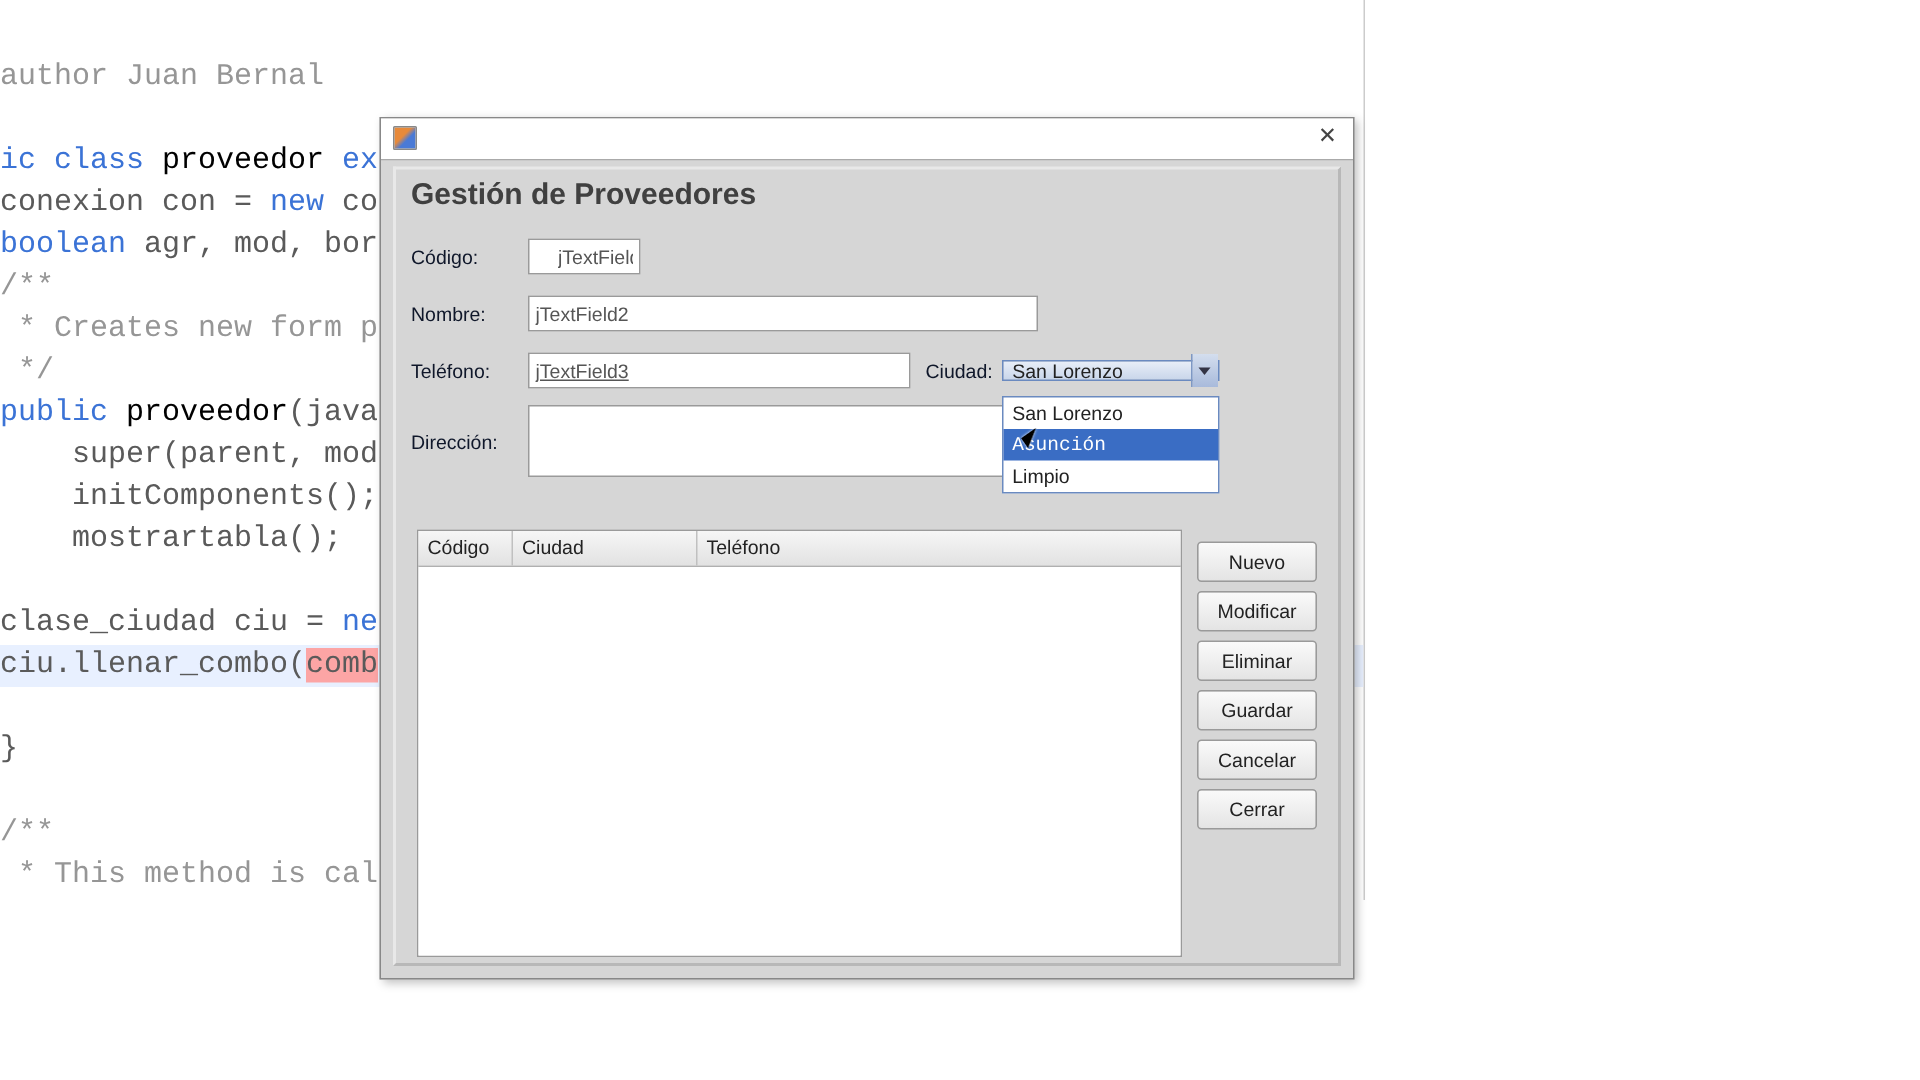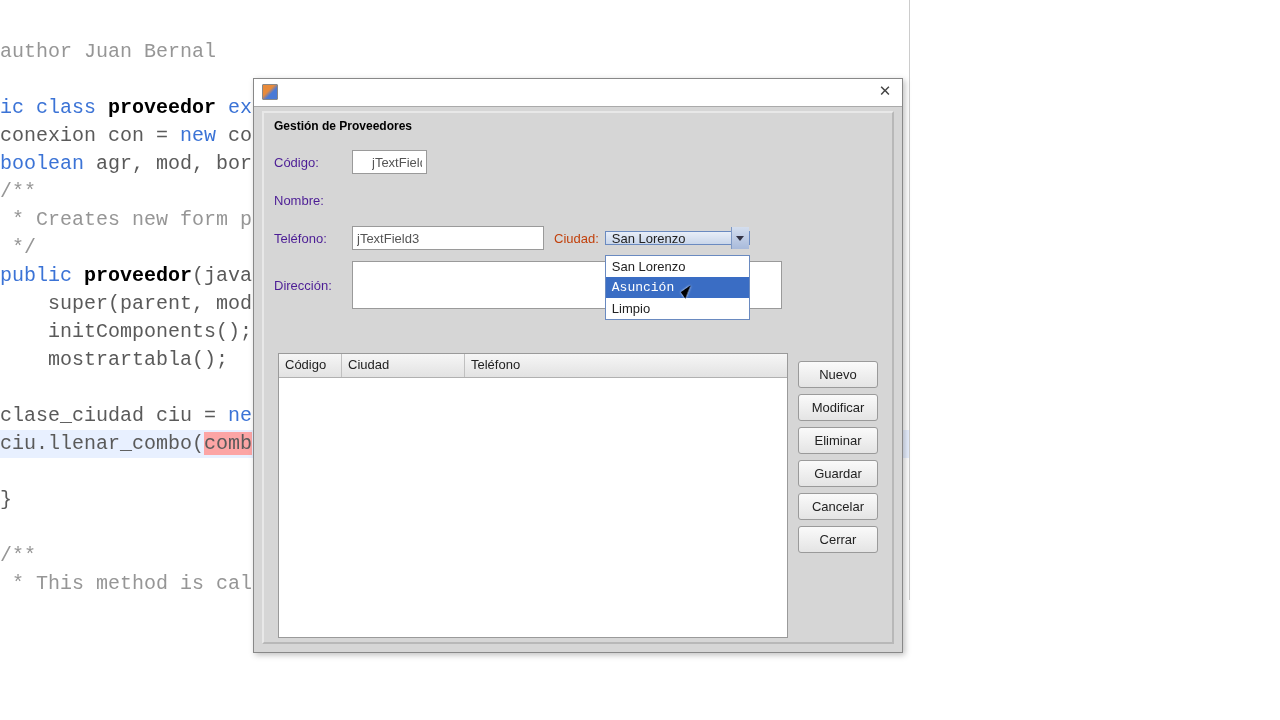--- a/index.html
+++ b/index.html
@@ -20,21 +20,21 @@
   font-family: "Consolas", "Courier New", monospace;
   font-size: 20px;
   line-height: 28px;
   color: #5a5a5a;
   border-right: 1px solid #ccc;
   white-space: pre;
   overflow: hidden;
 }
 .code-bg .c-comment { color: #969696; }
 .code-bg .c-kw { color: #3b73d6; }
-.code-bg .c-bold { font-weight: bold; color: #000; }
+.code-bg .c-bold { font-weight: normal; color: #000; }
 .code-bg .c-hl { background: #fca5a5; }
 .code-row-hl { background: #e8f0ff; display: inline-block; width: 100%; }
 
 .dialog {
   position: absolute;
   left: 253px;
   top: 78px;
   width: 650px;
   height: 575px;
   background: #d6d6d6;
@@ -68,53 +68,53 @@
 .dlg-body {
   position: absolute;
   left: 8px; right: 8px; top: 32px; bottom: 8px;
   background: #d6d6d6;
   border: 2px solid #b8b8b8;
   border-top-color: #e8e8e8;
   border-left-color: #e8e8e8;
 }
 .dlg-title {
   font-weight: bold;
-  font-size: 12px;
-  color: #000000;
+  font-size: 20px;
+  color: #404040;
   padding: 6px 10px 10px 10px;
 }
 .form-row {
   display: flex;
   align-items: center;
   padding: 4px 10px;
   position: relative;
   min-height: 38px;
 }
 .form-label {
   width: 78px;
   font-size: 13px;
-  color: #4c1d95;
+  color: #0f172a;
 }
 .form-label2 {
   font-size: 13px;
-  color: #c2410c;
+  color: #0f172a;
   margin-left: 10px;
   margin-right: 6px;
 }
 .txt {
   border: 1px solid #9a9a9a;
   background: #fff;
   height: 24px;
   padding: 2px 4px;
   font-size: 13px;
   color: #555;
 }
 .txt.codigo { width: 75px; padding-left: 19px; }
 .txt.nombre { width: 340px; }
-.txt.tel { width: 192px; }
+.txt.tel { width: 255px; text-decoration: underline; }
 .textarea {
   border: 1px solid #9a9a9a;
   background: #fff;
   width: 430px;
   height: 48px;
   position: relative;
 }
 .combo {
   border: 1px solid #6a8ac0;
   background: linear-gradient(#e8eef8,#c9d6ea);
@@ -271,20 +271,21 @@
   <div class="dlg-body">
     <div class="dlg-title">Gestión de Proveedores</div>
 
     <div class="form-row">
       <div class="form-label">Código:</div>
       <input class="txt codigo" value="jTextField1" style="">
     </div>
 
     <div class="form-row">
       <div class="form-label">Nombre:</div>
+      <input class="txt nombre" value="jTextField2" style="">
     </div>
 
     <div class="form-row">
       <div class="form-label">Teléfono:</div>
       <input class="txt tel" value="jTextField3" style="">
       <div class="form-label2">Ciudad:</div>
       <div class="combo">
         <div class="combo-text">San Lorenzo</div>
         <div class="combo-arrow"></div>
         <div class="combo-dropdown">

